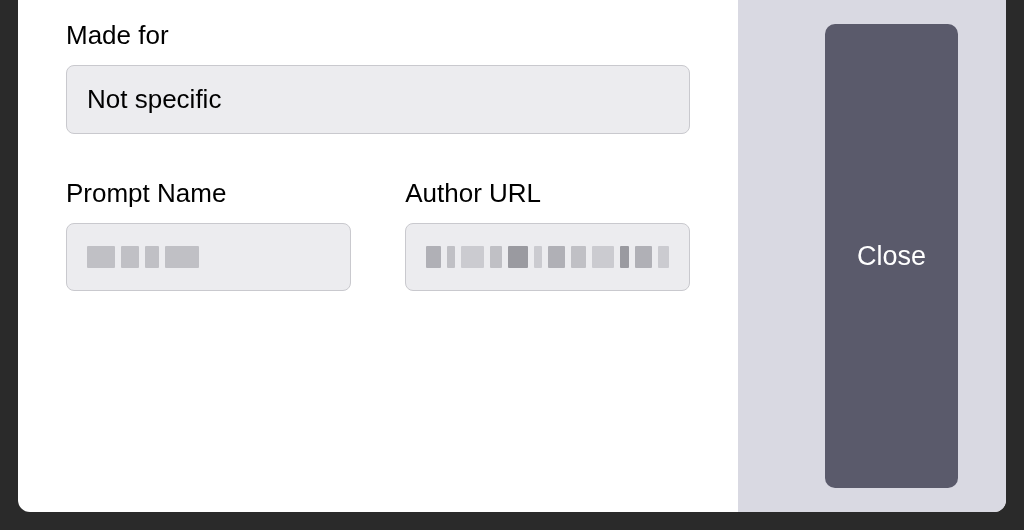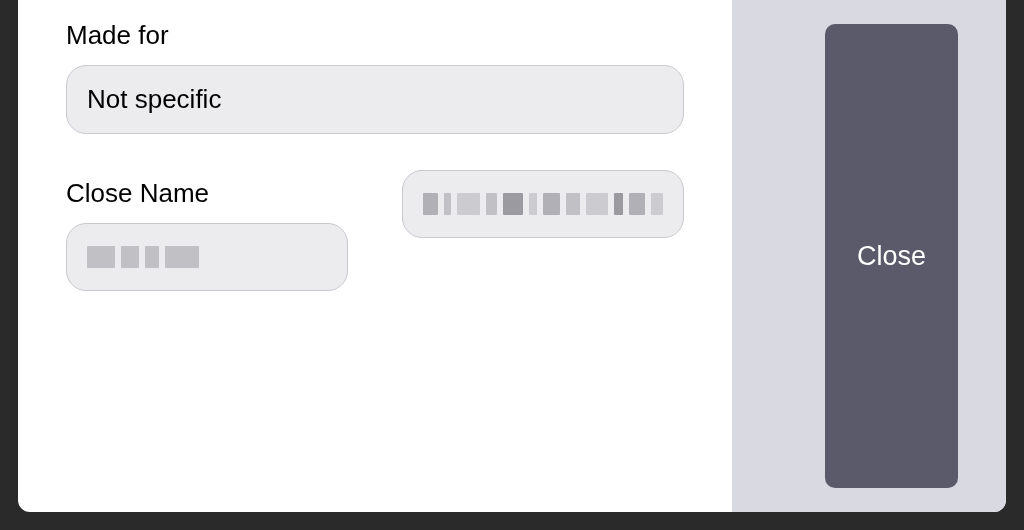--- a/index.html
+++ b/index.html
@@ -39,21 +39,21 @@
       font-size: 26px;
       font-weight: 400;
       color: #000;
       margin-bottom: 14px;
       margin-top: 8px;
     }
     .input-box {
       width: 100%;
       background: #ececef;
       border: 1px solid #c9c9ce;
-      border-radius: 20px;
+      border-radius: 8px;
       padding: 18px 20px;
       font-size: 26px;
       color: #000;
       font-family: inherit;
       outline: none;
     }
     .two-col {
       display: flex;
       gap: 54px;
       margin-top: 36px;
@@ -107,31 +107,32 @@
 
 <div class="dialog">
 
   <div class="content-area">
 
     <div class="field-label">Made for</div>
     <input class="input-box" type="text" value="Not specific" style="">
 
     <div class="two-col">
       <div class="col">
-        <div class="field-label">Close Name</div>
+        <div class="field-label">Prompt Name</div>
         <div class="input-box">
           <div class="blur-placeholder">
             <span style="width:28px"></span>
             <span style="width:18px"></span>
             <span style="width:14px"></span>
             <span style="width:34px"></span>
           </div>
         </div>
       </div>
       <div class="col blur-long">
+        <div class="field-label">Author URL</div>
         <div class="input-box">
           <div class="blur-placeholder">
             <span style="width:26px"></span>
             <span style="width:12px"></span>
             <span style="width:40px"></span>
             <span style="width:20px"></span>
             <span style="width:34px"></span>
             <span style="width:14px"></span>
             <span style="width:30px"></span>
             <span style="width:24px"></span>

